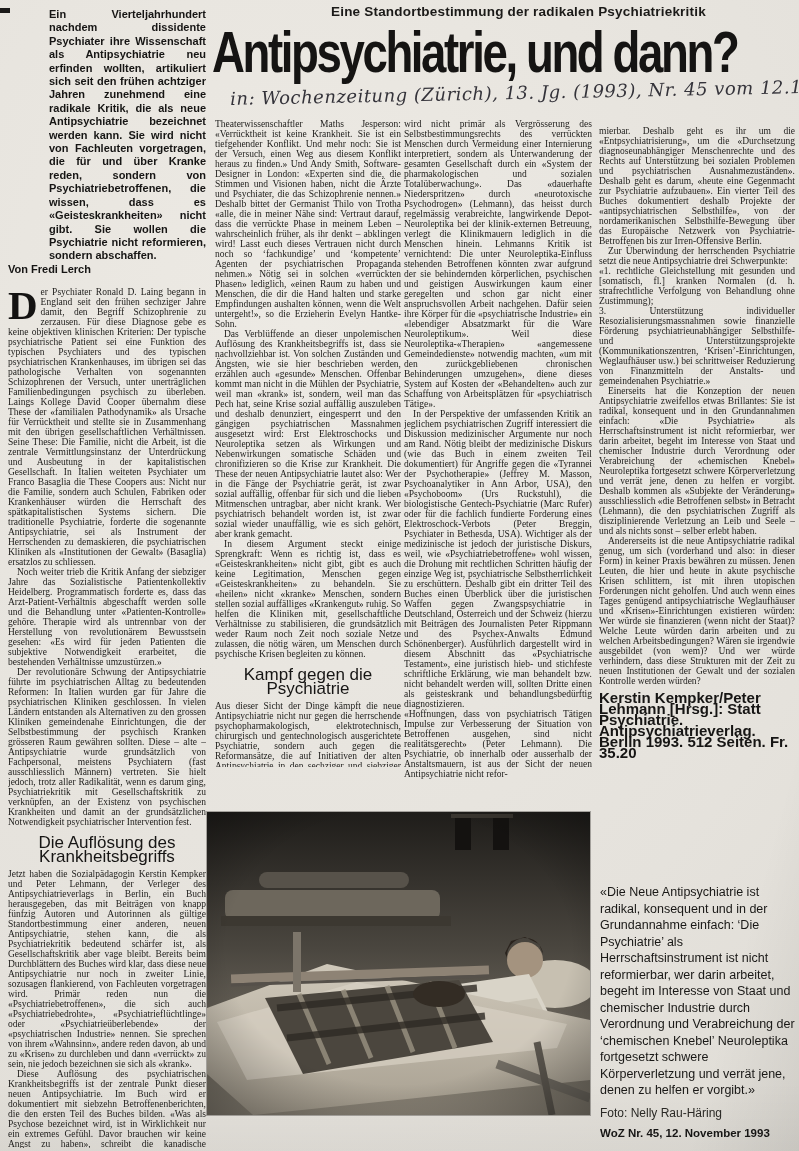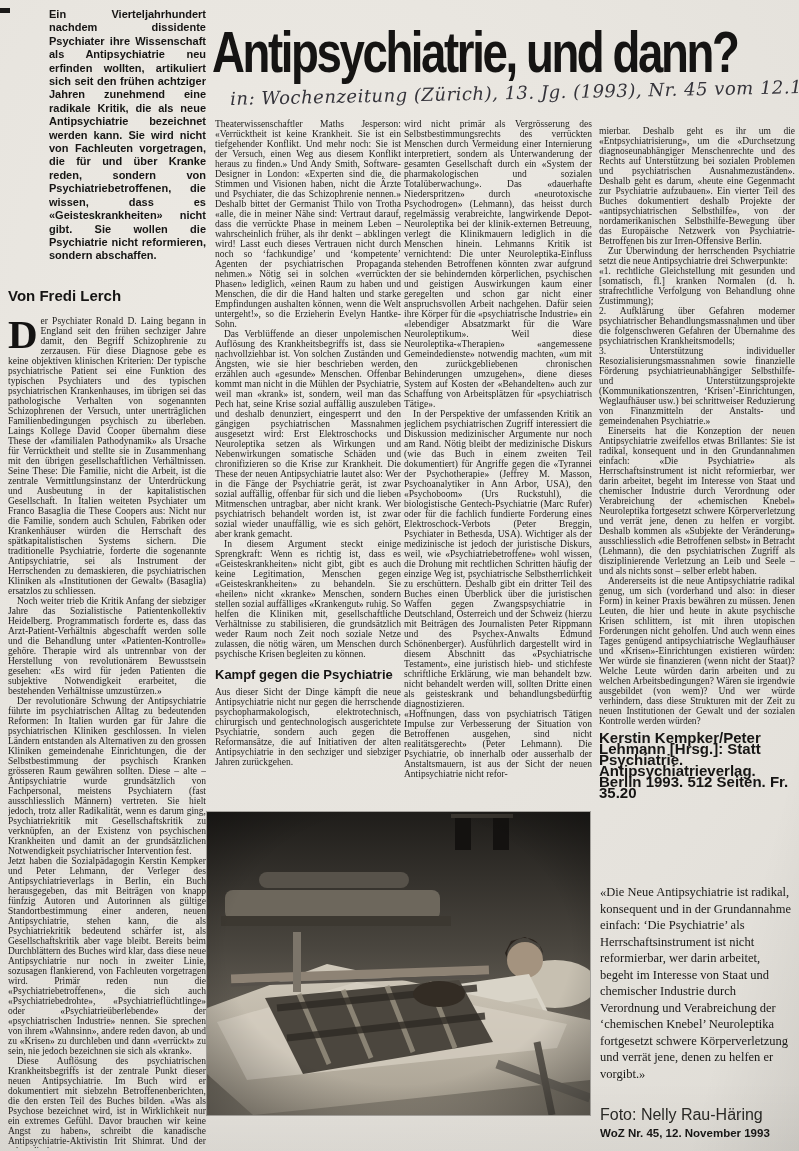--- a/index.html
+++ b/index.html
@@ -26,60 +26,62 @@
   
   .col{text-align:justify;overflow:hidden;}
   .col p{margin:0;font-size:9.5px;line-height:10px;text-indent:9px;}
   .col p.first{text-indent:0;}
   .col1{left:8px;top:8px;width:198px;height:1140px;}
   .col2{left:215px;top:119px;width:186px;height:648px;}
   .col3{left:404px;top:119px;width:188px;height:678px;}
   .col4{left:599px;top:126px;width:196px;height:698px;}
   .lead{font-family:"Liberation Sans",sans-serif;font-weight:bold;font-size:11px;
         line-height:13.4px;text-align:justify;color:#161514;margin-left:41px;}
-  .byline{font-family:"Liberation Sans",sans-serif;font-weight:bold;font-size:15px;
-          margin:24px 0 12px 0;color:#161514;}
-  .subhead{font-family:"Liberation Sans",sans-serif;font-weight:bold;font-size:13px;
-           margin:9px 0 5px 0;text-align:left;color:#161514;line-height:14px;}
+  .byline{font-family:"Liberation Sans",sans-serif;font-weight:bold;font-size:11px;
+          margin:0 0 12px 0;color:#161514;}
+  .subhead{font-family:"Liberation Sans",sans-serif;font-weight:normal;font-size:17px;
+           margin:9px 0 5px 0;text-align:center;color:#161514;line-height:14px;}
   .dropcap{float:left;font-family:"Liberation Serif",serif;font-weight:bold;font-size:41px;
            line-height:32px;padding:2px 3px 0 0;color:#141312;}
   .bookref{font-family:"Liberation Sans",sans-serif;font-weight:bold;font-size:15px;
            line-height:11px;margin-top:6px;text-align:left;color:#161514;}
   
   .photo{left:207px;top:812px;width:383px;height:303px;background:#262420;
          box-shadow:0 0 0 1px rgba(40,38,34,0.35);}
   .photo svg{display:block;width:100%;height:100%;}
   
-  .pullquote{left:600px;top:884px;width:196px;font-family:Liberation Serif, serif;
+  .pullquote{left:600px;top:884px;width:196px;font-family:Liberation Sans, sans-serif;
              font-size:12.5px;line-height:16.5px;color:#191816;text-align:left;}
-  .credit{left:600px;top:1106px;font-family:"Liberation Sans",sans-serif;font-size:16px;color:#2a2925;}
+  .credit{left:600px;top:1106px;font-family:"Liberation Sans",sans-serif;font-size:12px;color:#2a2925;}
   .footer{left:600px;top:1127px;font-family:"Liberation Sans",sans-serif;font-weight:bold;
           font-size:11.5px;color:#161514;}
   .scan-mark{left:0;top:8px;width:10px;height:5px;background:#1a1918;}
 </style>
 </head>
 <body>
 
 <div id="page">
 
   <div class="abs scan-mark"></div>
 
+  <div class="abs kicker">Eine Standortbestimmung der radikalen Psychiatriekritik</div>
 
   <div class="abs headline-wrap">
     <div class="headline">Antipsychiatrie, und dann?</div>
   </div>
 
   <div class="abs handnote">in: Wochenzeitung (Zürich), 13. Jg. (1993), Nr. 45 vom 12.11., S. 16</div>
 
   <div class="abs col col1">
     <div class="lead">Ein Vierteljahrhundert nachdem dissidente Psychiater ihre Wissenschaft als Antipsychiatrie neu erfinden wollten, artikuliert sich seit den frühen achtziger Jahren zunehmend eine radikale Kritik, die als neue Antipsychiatrie bezeichnet werden kann. Sie wird nicht von Fachleuten vorgetragen, die für und über Kranke reden, sondern von Psychiatriebetroffenen, die wissen, dass es «Geisteskrankheiten» nicht gibt. Sie wollen die Psychiatrie nicht reformieren, sondern abschaffen.</div>
     <div class="byline">Von Fredi Lerch</div>
     <p class="first"><span class="dropcap">D</span><span>er Psychiater Ronald D. Laing begann in England seit den frühen sechziger Jahre damit, den Begriff Schizophrenie zu zerzausen. Für diese Diagnose gebe es keine objektiven klinischen Kriterien: Der typische psychiatrische Patient sei eine Funktion des typischen Psychiaters und des typischen psychiatrischen Krankenhauses, im übrigen sei das pathologische Verhalten von sogenannten Schizophrenen der Versuch, unter unerträglichen Familienbedingungen psychisch zu überleben. Laings Kollege David Cooper übernahm diese These der «familialen Pathodynamik» als Ursache für Verrücktheit und stellte sie in Zusammenhang mit den übrigen gesellschaftlichen Verhältnissen. Seine These: Die Familie, nicht die Arbeit, ist die zentrale Vermittlungsinstanz der Unterdrückung und Ausbeutung in der kapitalistischen Gesellschaft. In Italien weiteten Psychiater um Franco Basaglia die These Coopers aus: Nicht nur die Familie, sondern auch Schulen, Fabriken oder Krankenhäuser würden die Herrschaft des spätkapitalistischen Systems sichern. Die traditionelle Psychiatrie, forderte die sogenannte Antipsychiatrie, sei als Instrument der Herrschenden zu demaskieren, die psychiatrischen Kliniken als «Institutionen der Gewalt» (Basaglia) ersatzlos zu schliessen.</span></p>
     <p>Noch weiter trieb die Kritik Anfang der siebziger Jahre das Sozialistische Patientenkollektiv Heidelberg. Programmatisch forderte es, dass das Arzt-Patient-Verhältnis abgeschafft werden solle und die Behandlung unter «Patienten-Kontrolle» gehöre. Therapie wird als untrennbar von der Herstellung von revolutionärem Bewusstsein gesehen: «Es wird für jeden Patienten die subjektive Notwendigkeit erarbeitet, die bestehenden Verhältnisse umzustürzen.»</p>
     <p>Der revolutionäre Schwung der Antipsychiatrie führte im psychiatrischen Alltag zu bedeutenden Reformen: In Italien wurden gar für Jahre die psychiatrischen Kliniken geschlossen. In vielen Ländern entstanden als Alternativen zu den grossen Kliniken gemeindenahe Einrichtungen, die der Selbstbestimmung der psychisch Kranken grösseren Raum gewähren sollten. Diese – alte – Antipsychiatrie wurde grundsätzlich von Fachpersonal, meistens Psychiatern (fast ausschliesslich Männern) vertreten. Sie hielt jedoch, trotz aller Radikalität, wenn es darum ging, Psychiatriekritik mit Gesellschaftskritik zu verknüpfen, an der Existenz von psychischen Krankheiten und damit an der grundsätzlichen Notwendigkeit psychiatrischer Intervention fest.</p>
+    <div class="subhead">Die Auflösung des Krankheitsbegriffs</div>
     <p class="first">Jetzt haben die Sozialpädagogin Kerstin Kempker und Peter Lehmann, der Verleger des Antipsychiatrieverlags in Berlin, ein Buch herausgegeben, das mit Beiträgen von knapp fünfzig Autoren und Autorinnen als gültige Standortbestimmung einer anderen, neuen Antipsychiatrie, stehen kann, die als Psychiatriekritik bedeutend schärfer ist, als Gesellschaftskritik aber vage bleibt. Bereits beim Durchblättern des Buches wird klar, dass diese neue Antipsychiatrie nur noch in zweiter Linie, sozusagen flankierend, von Fachleuten vorgetragen wird. Primär reden nun die «Psychiatriebetroffenen», die sich auch «Psychiatriebedrohte», «Psychiatrieflüchtlinge» oder «Psychiatrieüberlebende» der «psychiatrischen Industrie» nennen. Sie sprechen von ihrem «Wahnsinn», andere reden davon, ab und zu «Krisen» zu durchleben und dann «verrückt» zu sein, nie jedoch bezeichnen sie sich als «krank».</p>
     <p>Diese Auflösung des psychiatrischen Krankheitsbegriffs ist der zentrale Punkt dieser neuen Antipsychiatrie. Im Buch wird er dokumentiert mit siebzehn Betroffenenberichten, die den ersten Teil des Buches bilden. «Was als Psychose bezeichnet wird, ist in Wirklichkeit nur ein extremes Gefühl. Davor brauchen wir keine Angst zu haben», schreibt die kanadische Antipsychiatrie-Aktivistin Irit Shimrat. Und der schwedische</p>
   </div>
 
   <div class="abs col col2">
     <p class="first">Theaterwissenschaftler Maths Jesperson: «Verrücktheit ist keine Krankheit. Sie ist ein tiefgehender Konflikt. Und mehr noch: Sie ist der Versuch, einen Weg aus diesem Konflikt heraus zu finden.» Und Andy Smith, Software-Designer in London: «Experten sind die, die Stimmen und Visionen haben, nicht die Ärzte und Psychiater, die das Schizophrenie nennen.» Deshalb bittet der Germanist Thilo von Trotha «alle, die in meiner Nähe sind: Vertraut darauf, dass die verrückte Phase in meinem Leben – wahrscheinlich früher, als ihr denkt – abklingen wird! Lasst euch dieses Vertrauen nicht durch noch so ‘fachkundige’ und ‘kompetente’ Agenten der psychiatrischen Propaganda nehmen.» Nötig sei in solchen «verrückten Phasen» lediglich, «einen Raum zu haben und Menschen, die dir die Hand halten und starke Empfindungen aushalten können, wenn die Welt untergeht!», so die Erzieherin Evelyn Hantke-Sohn.</p>
     <p>Das Verblüffende an dieser unpolemischen Auflösung des Krankheitsbegriffs ist, dass sie nachvollziehbar ist. Von solchen Zuständen und Ängsten, wie sie hier beschrieben werden, erzählen auch «gesunde» Menschen. Offenbar kommt man nicht in die Mühlen der Psychiatrie, weil man «krank» ist, sondern, weil man das Pech hat, seine Krise sozial auffällig auszuleben und deshalb denunziert, eingesperrt und den gängigen psychiatrischen Massnahmen ausgesetzt wird: Erst Elektroschocks und Neuroleptika setzen als Wirkungen und Nebenwirkungen somatische Schäden und chronifizieren so die Krise zur Krankheit. Die These der neuen Antipsychiatrie lautet also: Wer in die Fänge der Psychiatrie gerät, ist zwar sozial auffällig, offenbar für sich und die lieben Mitmenschen untragbar, aber nicht krank. Wer psychiatrisch behandelt worden ist, ist zwar sozial wieder unauffällig, wie es sich gehört, aber krank gemacht.</p>
     <p>In diesem Argument steckt einige Sprengkraft: Wenn es richtig ist, dass es «Geisteskrankheiten» nicht gibt, gibt es auch keine Legitimation, Menschen gegen «Geisteskrankheiten» zu behandeln. Sie «heilen» nicht «kranke» Menschen, sondern stellen sozial auffälliges «Krankengut» ruhig. So helfen die Kliniken mit, gesellschaftliche Verhältnisse zu stabilisieren, die grundsätzlich weder Raum noch Zeit noch soziale Netze zulassen, die nötig wären, um Menschen durch psychische Krisen begleiten zu können.</p>
     <div class="subhead">Kampf gegen die Psychiatrie</div>
     <p class="first">Aus dieser Sicht der Dinge kämpft die neue Antipsychiatrie nicht nur gegen die herrschende psychopharmakologisch, elektrotechnisch, chirurgisch und gentechnologisch ausgerichtete Psychiatrie, sondern auch gegen die Reformansätze, die auf Initiativen der alten Antipsychiatrie in den sechziger und siebziger Jahren zurückgehen.</p>
@@ -89,21 +91,20 @@
   <div class="abs col col3">
     <p class="first">wird nicht primär als Vergrösserung des Selbstbestimmungsrechts des verrückten Menschen durch Vermeidung einer Internierung interpretiert, sondern als Unterwanderung der gesamten Gesellschaft durch ein «System der pharmakologischen und sozialen Totalüberwachung». Das «dauerhafte Niederspritzen» durch «neurotoxische Psychodrogen» (Lehmann), das heisst durch regelmässig verabreichte, langwirkende Depot-Neuroleptika bei der klinik-externen Betreuung, verlegt die Klinikmauern lediglich in die Menschen hinein. Lehmanns Kritik ist vernichtend: Die unter Neuroleptika-Einfluss stehenden Betroffenen könnten zwar aufgrund der sie behindernden körperlichen, psychischen und geistigen Auswirkungen kaum einer geregelten und schon gar nicht einer anspruchsvollen Arbeit nachgehen. Dafür seien ihre Körper für die «psychiatrische Industrie» ein «lebendiger Absatzmarkt für die Ware Neuroleptikum». Weil diese Neuroleptika-«Therapien» «angemessene Gemeindedienste» notwendig machten, «um mit den zurückgebliebenen chronischen Behinderungen umzugehen», diene dieses System auf Kosten der «Behandelten» auch zur Schaffung von Arbeitsplätzen für «psychiatrisch Tätige».</p>
     <p>In der Perspektive der umfassenden Kritik an jeglichem psychiatrischen Zugriff interessiert die Diskussion medizinischer Argumente nur noch am Rand. Nötig bleibt der medizinische Diskurs (wie das Buch in einem zweiten Teil dokumentiert) für Angriffe gegen die «Tyrannei der Psychotherapie» (Jeffrey M. Masson, Psychoanalytiker in Ann Arbor, USA), den «Psychoboom» (Urs Ruckstuhl), die biologistische Gentech-Psychiatrie (Marc Rufer) oder für die fachlich fundierte Forderung eines Elektroschock-Verbots (Peter Breggin, Psychiater in Bethesda, USA). Wichtiger als der medizinische ist jedoch der juristische Diskurs, weil, wie «Psychiatriebetroffene» wohl wissen, die Drohung mit rechtlichen Schritten häufig der einzige Weg ist, psychiatrische Selbstherrlichkeit zu erschüttern. Deshalb gibt ein dritter Teil des Buches einen Überblick über die juristischen Waffen gegen Zwangspsychiatrie in Deutschland, Österreich und der Schweiz (hierzu mit Beiträgen des Journalisten Peter Rippmann und des Psychex-Anwalts Edmund Schönenberger). Ausführlich dargestellt wird in diesem Abschnitt das «Psychiatrische Testament», eine juristisch hieb- und stichfeste schriftliche Erklärung, wie man behandelt bzw. nicht behandelt werden will, sollten Dritte einen als geisteskrank und behandlungsbedürftig diagnostizieren.</p>
     <p class="first">«Hoffnungen, dass von psychiatrisch Tätigen Impulse zur Verbesserung der Situation von Betroffenen ausgehen, sind nicht realitätsgerecht» (Peter Lehmann). Die Psychiatrie, ob innerhalb oder ausserhalb der Anstaltsmauern, ist aus der Sicht der neuen Antipsychiatrie nicht refor-</p>
   </div>
 
   <div class="abs col col4">
     <p class="first">mierbar. Deshalb geht es ihr um die «Entpsychiatrisierung», um die «Durchsetzung diagnoseunabhängiger Menschenrechte und des Rechts auf Unterstützung bei sozialen Problemen und psychiatrischen Ausnahmezuständen». Deshalb geht es darum, «heute eine Gegenmacht zur Psychiatrie aufzubauen». Ein vierter Teil des Buches dokumentiert deshalb Projekte der «antipsychiatrischen Selbsthilfe», von der nordamerikanischen Selbsthilfe-Bewegung über das Europäische Netzwerk von Psychiatrie-Betroffenen bis zur Irren-Offensive Berlin.</p>
     <p>Zur Überwindung der herrschenden Psychiatrie setzt die neue Antipsychiatrie drei Schwerpunkte:</p>
     <p class="first">«1. rechtliche Gleichstellung mit gesunden und [somatisch, fl.] kranken Normalen (d. h. strafrechtliche Verfolgung von Behandlung ohne Zustimmung);</p>
-    <p class="first">2. Aufklärung über Gefahren moderner psychiatrischer Behandlungsmassnahmen und über die folgenschweren Gefahren der Übernahme des psychiatrischen Krankheitsmodells;</p>
     <p class="first">3. Unterstützung individueller Resozialisierungsmassnahmen sowie finanzielle Förderung psychiatrieunabhängiger Selbsthilfe- und Unterstützungsprojekte (Kommunikationszentren, ‘Krisen’-Einrichtungen, Weglaufhäuser usw.) bei schrittweiser Reduzierung von Finanzmitteln der Anstalts- und gemeindenahen Psychiatrie.»</p>
     <p>Einerseits hat die Konzeption der neuen Antipsychiatrie zweifellos etwas Brillantes: Sie ist radikal, konsequent und in den Grundannahmen einfach: «Die Psychiatrie» als Herrschaftsinstrument ist nicht reformierbar, wer darin arbeitet, begeht im Interesse von Staat und chemischer Industrie durch Verordnung oder Verabreichung der «chemischen Knebel» Neuroleptika fortgesetzt schwere Körperverletzung und verrät jene, denen zu helfen er vorgibt. Deshalb kommen als «Subjekte der Veränderung» ausschliesslich «die Betroffenen selbst» in Betracht (Lehmann), die den psychiatrischen Zugriff als disziplinierende Verletzung an Leib und Seele – und als nichts sonst – selber erlebt haben.</p>
     <p>Andererseits ist die neue Antipsychiatrie radikal genug, um sich (vorderhand und also: in dieser Form) in keiner Praxis bewähren zu müssen. Jenen Leuten, die hier und heute in akute psychische Krisen schlittern, ist mit ihren utopischen Forderungen nicht geholfen. Und auch wenn eines Tages genügend antipsychiatrische Weglaufhäuser und «Krisen»-Einrichtungen existieren würden: Wer würde sie finanzieren (wenn nicht der Staat)? Welche Leute würden darin arbeiten und zu welchen Arbeitsbedingungen? Wären sie irgendwie ausgebildet (von wem)? Und wer würde verhindern, dass diese Strukturen mit der Zeit zu neuen Institutionen der Gewalt und der sozialen Kontrolle werden würden?</p>
     <div class="bookref">Kerstin Kempker/Peter Lehmann [Hrsg.]: Statt Psychiatrie. Antipsychiatrieverlag. Berlin 1993. 512 Seiten. Fr. 35.20</div>
   </div>
 
   <div class="abs photo">
     <svg viewBox="0 0 383 303" preserveAspectRatio="none">
       <defs>
         <linearGradient id="gbg" x1="0" y1="0" x2="0" y2="1">

